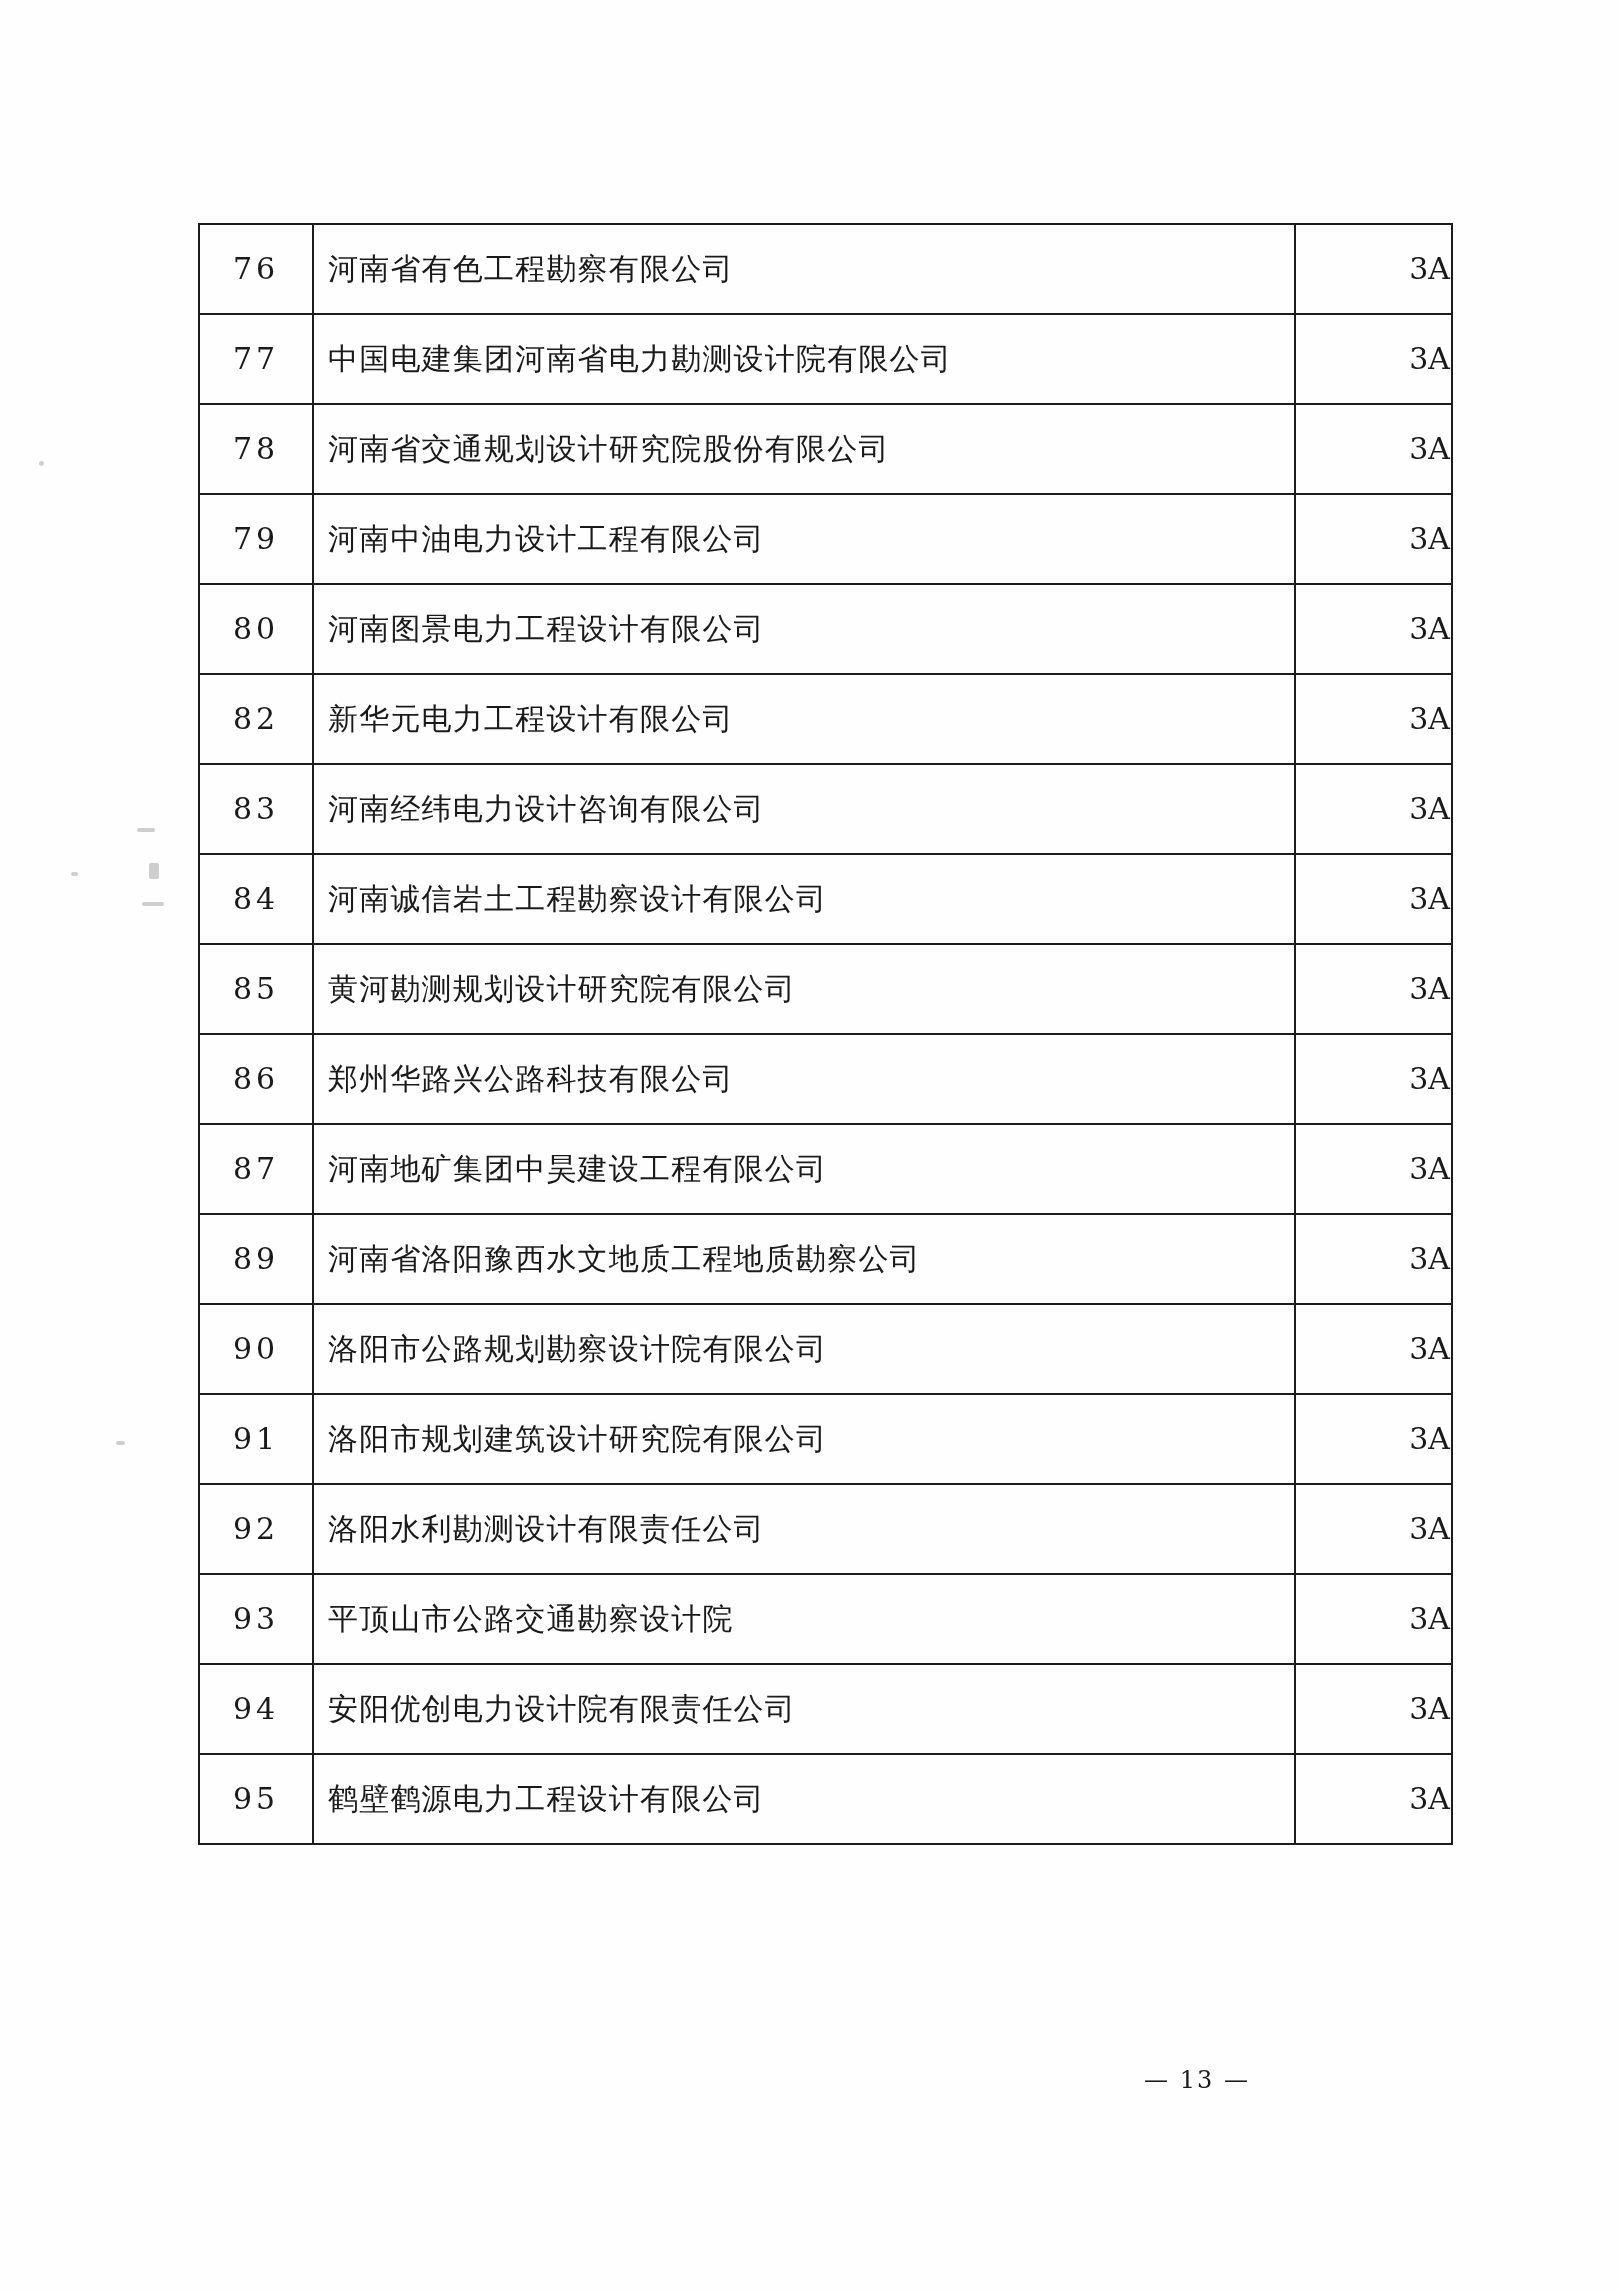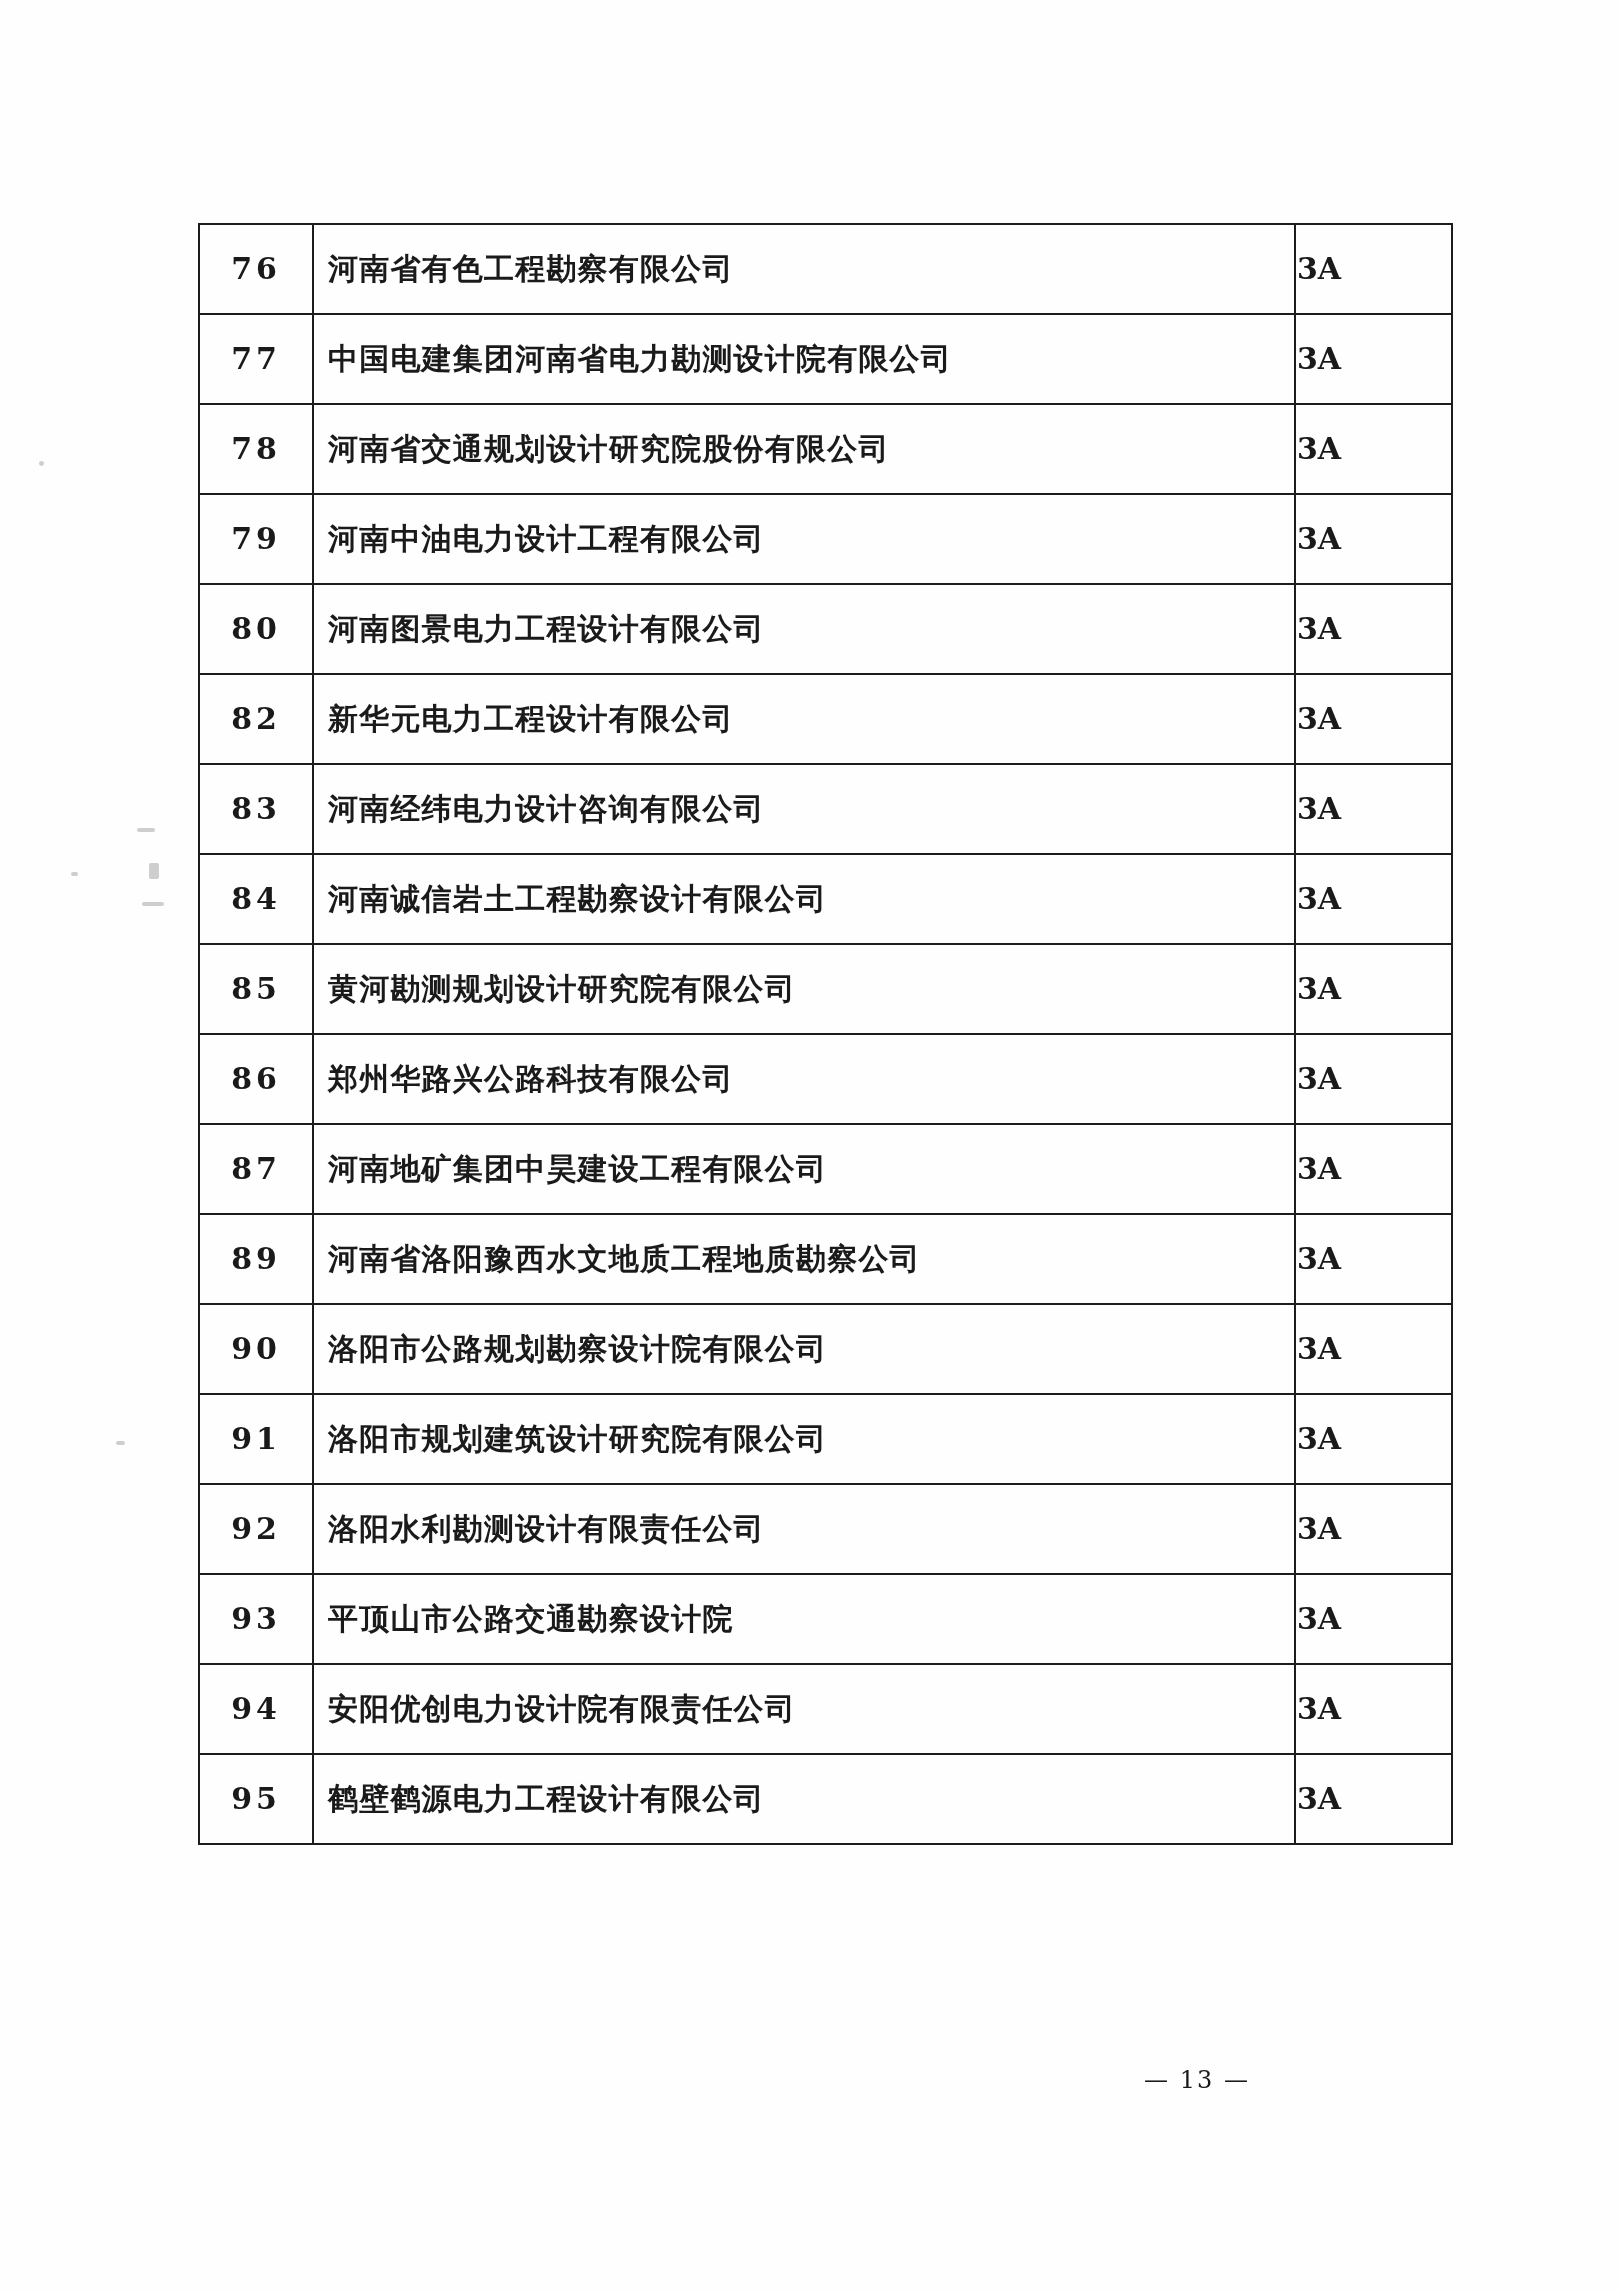--- a/index.html
+++ b/index.html
@@ -28,21 +28,20 @@
     position: absolute;
     background: #b9b9b9;
     border-radius: 50%;
     opacity: 0.7;
   }
   .table-wrap {
     position: absolute;
     left: 198px;
     top: 223px;
     width: 1228px;
-    font-weight: bold;
   }
   table.listing {
     border-collapse: collapse;
     width: 1228px;
     table-layout: fixed;
   }
   table.listing td {
     border: 2px solid #1c1c1c;
     height: 86px;
     vertical-align: middle;
@@ -57,21 +56,21 @@
   }
   td.col-name {
     width: 965px;
     text-align: left;
     padding-left: 14px;
     font-size: 32px;
     letter-spacing: 1.2px;
   }
   td.col-grade {
     width: 153px;
-    text-align: left;
+    text-align: right;
     font-size: 29px;
   }
   .page-footer {
     position: absolute;
     left: 0;
     top: 2066px;
     width: 1620px;
     text-align: center;
     font-size: 24px;
     letter-spacing: 2px;

